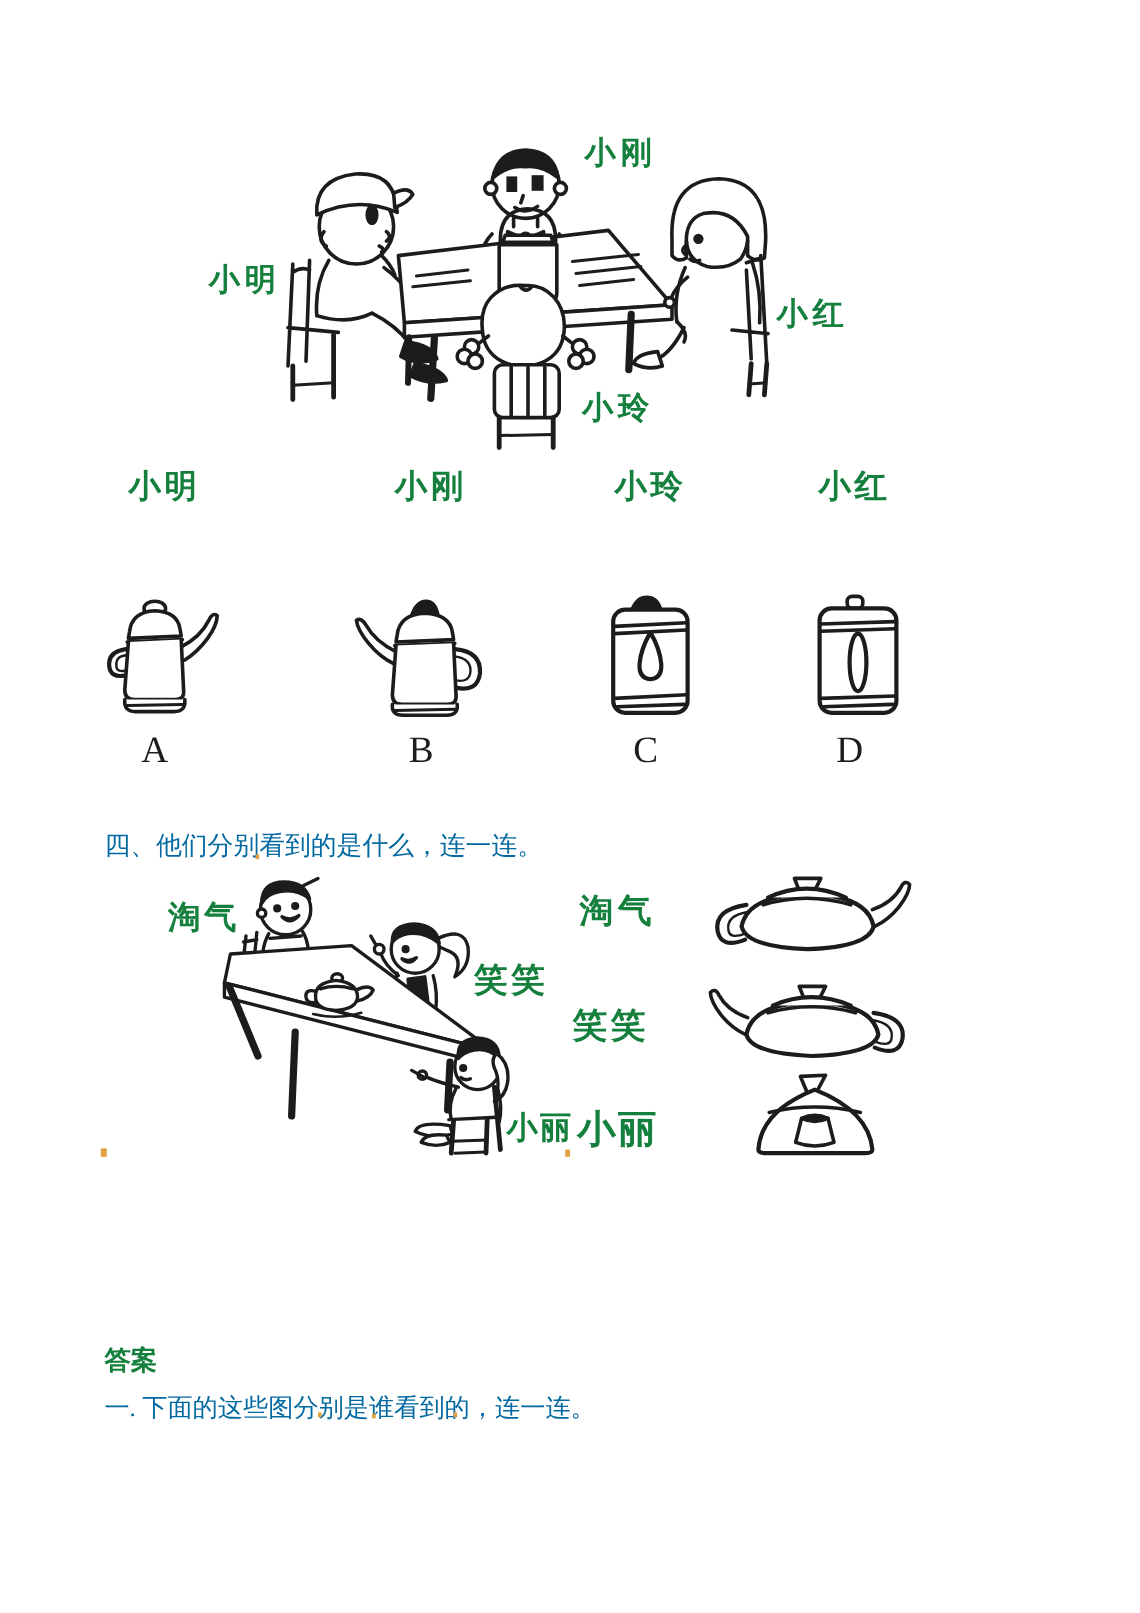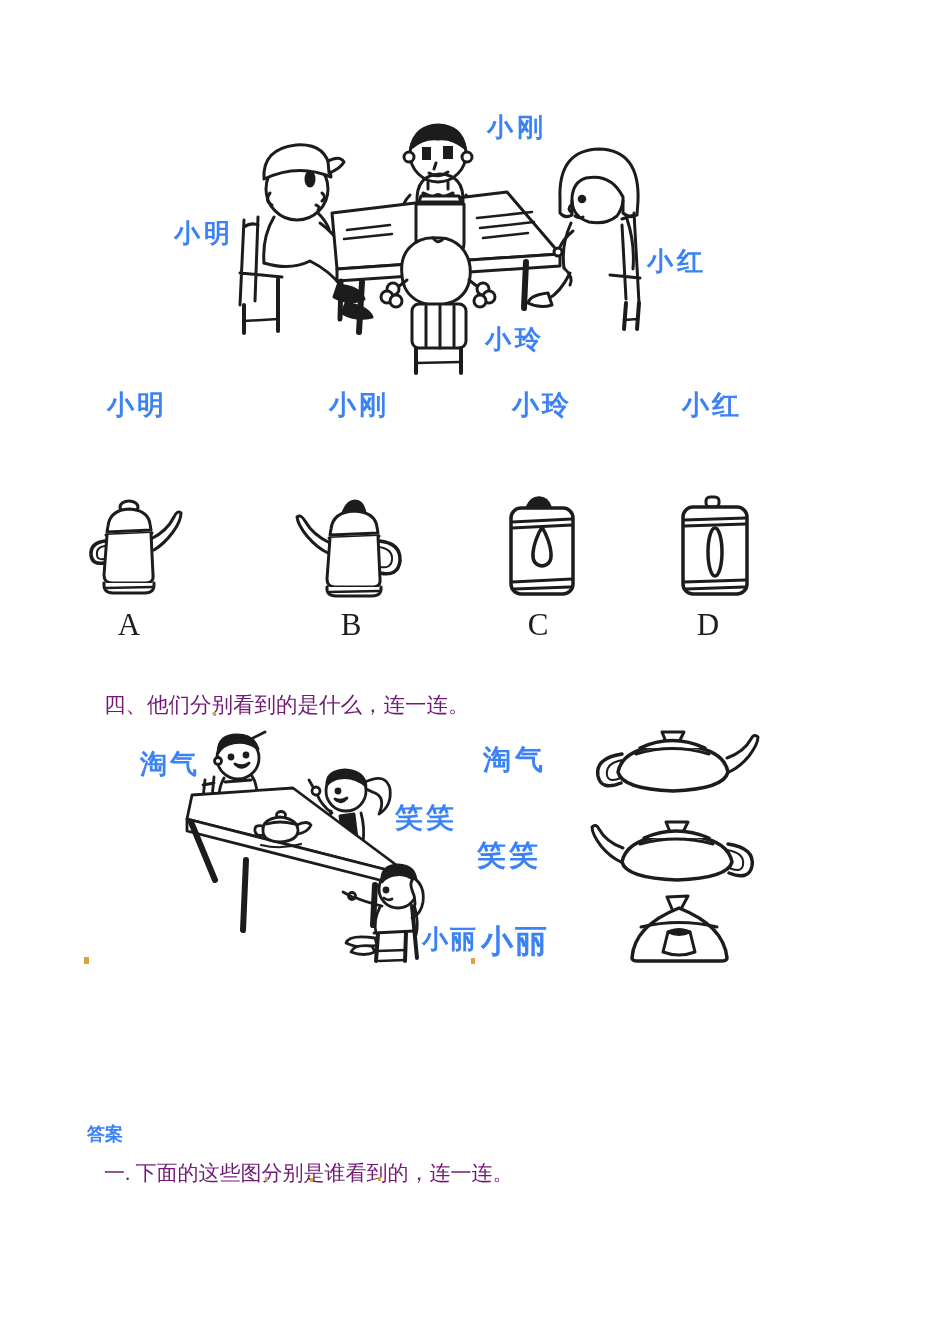--- a/index.html
+++ b/index.html
@@ -1,20 +1,20 @@
 <!DOCTYPE html>
 <html><head>
 <meta charset="utf-8">
 <style>
   html,body{margin:0;padding:0;background:#888;}
   .page{position:relative;width:950px;height:1344px;background:#ffffff;margin:0 auto;overflow:hidden;
         font-family:"Liberation Serif","DejaVu Serif",serif;}
   .abs{position:absolute;}
-  .kai{color:#3b82f6;font-weight:700;line-height:1;white-space:nowrap;}
-  .song{color:#701a75;font-weight:400;line-height:1.25;white-space:nowrap;margin-left:17px;}
+  .kai{color:#15803d;font-weight:700;line-height:1;white-space:nowrap;}
+  .song{color:#0369a1;font-weight:400;line-height:1.25;white-space:nowrap;}
   .optletter{color:#1d1d1d;font-weight:400;text-align:center;line-height:1;}
   .dot{position:absolute;background:#e0a23f;}
   svg{display:block;}
   svg path,svg circle,svg rect,svg ellipse{vector-effect:non-scaling-stroke;}
 </style>
 </head>
 <body>
 
 <div class="page">
 
@@ -244,21 +244,21 @@
   <svg class="abs" style="left:616px;top:894px" width="128" height="70" viewBox="0 0 128 70">
     <g stroke="#1c1c1c" stroke-width="3" fill="none" stroke-linecap="round" stroke-linejoin="round">
       <path d="M56,15 L51,3 L72,2 L65,15" fill="#fff"></path>
       <path d="M16,64 Q18,32 63,14 Q108,32 111,64 Q111,67 105,67 L22,67 Q16,67 16,64 Z" fill="#fff" stroke-width="3.5"></path>
       <path d="M25,33 Q63,24 101,33"></path>
       <path d="M52,38 Q63,34 74,38 L79,58 Q63,64 47,58 Z" fill="#fff"></path>
       <path d="M52,38 Q63,33 74,38 Q63,43 52,38 Z" fill="#1c1c1c"></path>
     </g>
   </svg>
 
-  <div class="abs kai" style="left:87px;top:1125px;font-size:18px;font-family:Liberation Sans, sans-serif">答案</div>
+  <div class="abs kai" style="left:87px;top:1125px;font-size:22px;font-family:Liberation Mono, monospace">答案</div>
   <div class="abs song" style="left:87px;top:1160px;font-size:21px">一. 下面的这些图分别是谁看到的，连一连。</div>
 
   <div class="dot" style="left:84px;top:957px;width:5px;height:7px"></div>
   <div class="dot" style="left:471px;top:958px;width:4px;height:6px"></div>
   <div class="dot" style="left:213px;top:712px;width:3px;height:4px"></div>
   <div class="dot" style="left:265px;top:1177px;width:3px;height:4px"></div>
   <div class="dot" style="left:310px;top:1178px;width:3px;height:4px"></div>
   <div class="dot" style="left:378px;top:1177px;width:3px;height:4px"></div>
 
 </div>

